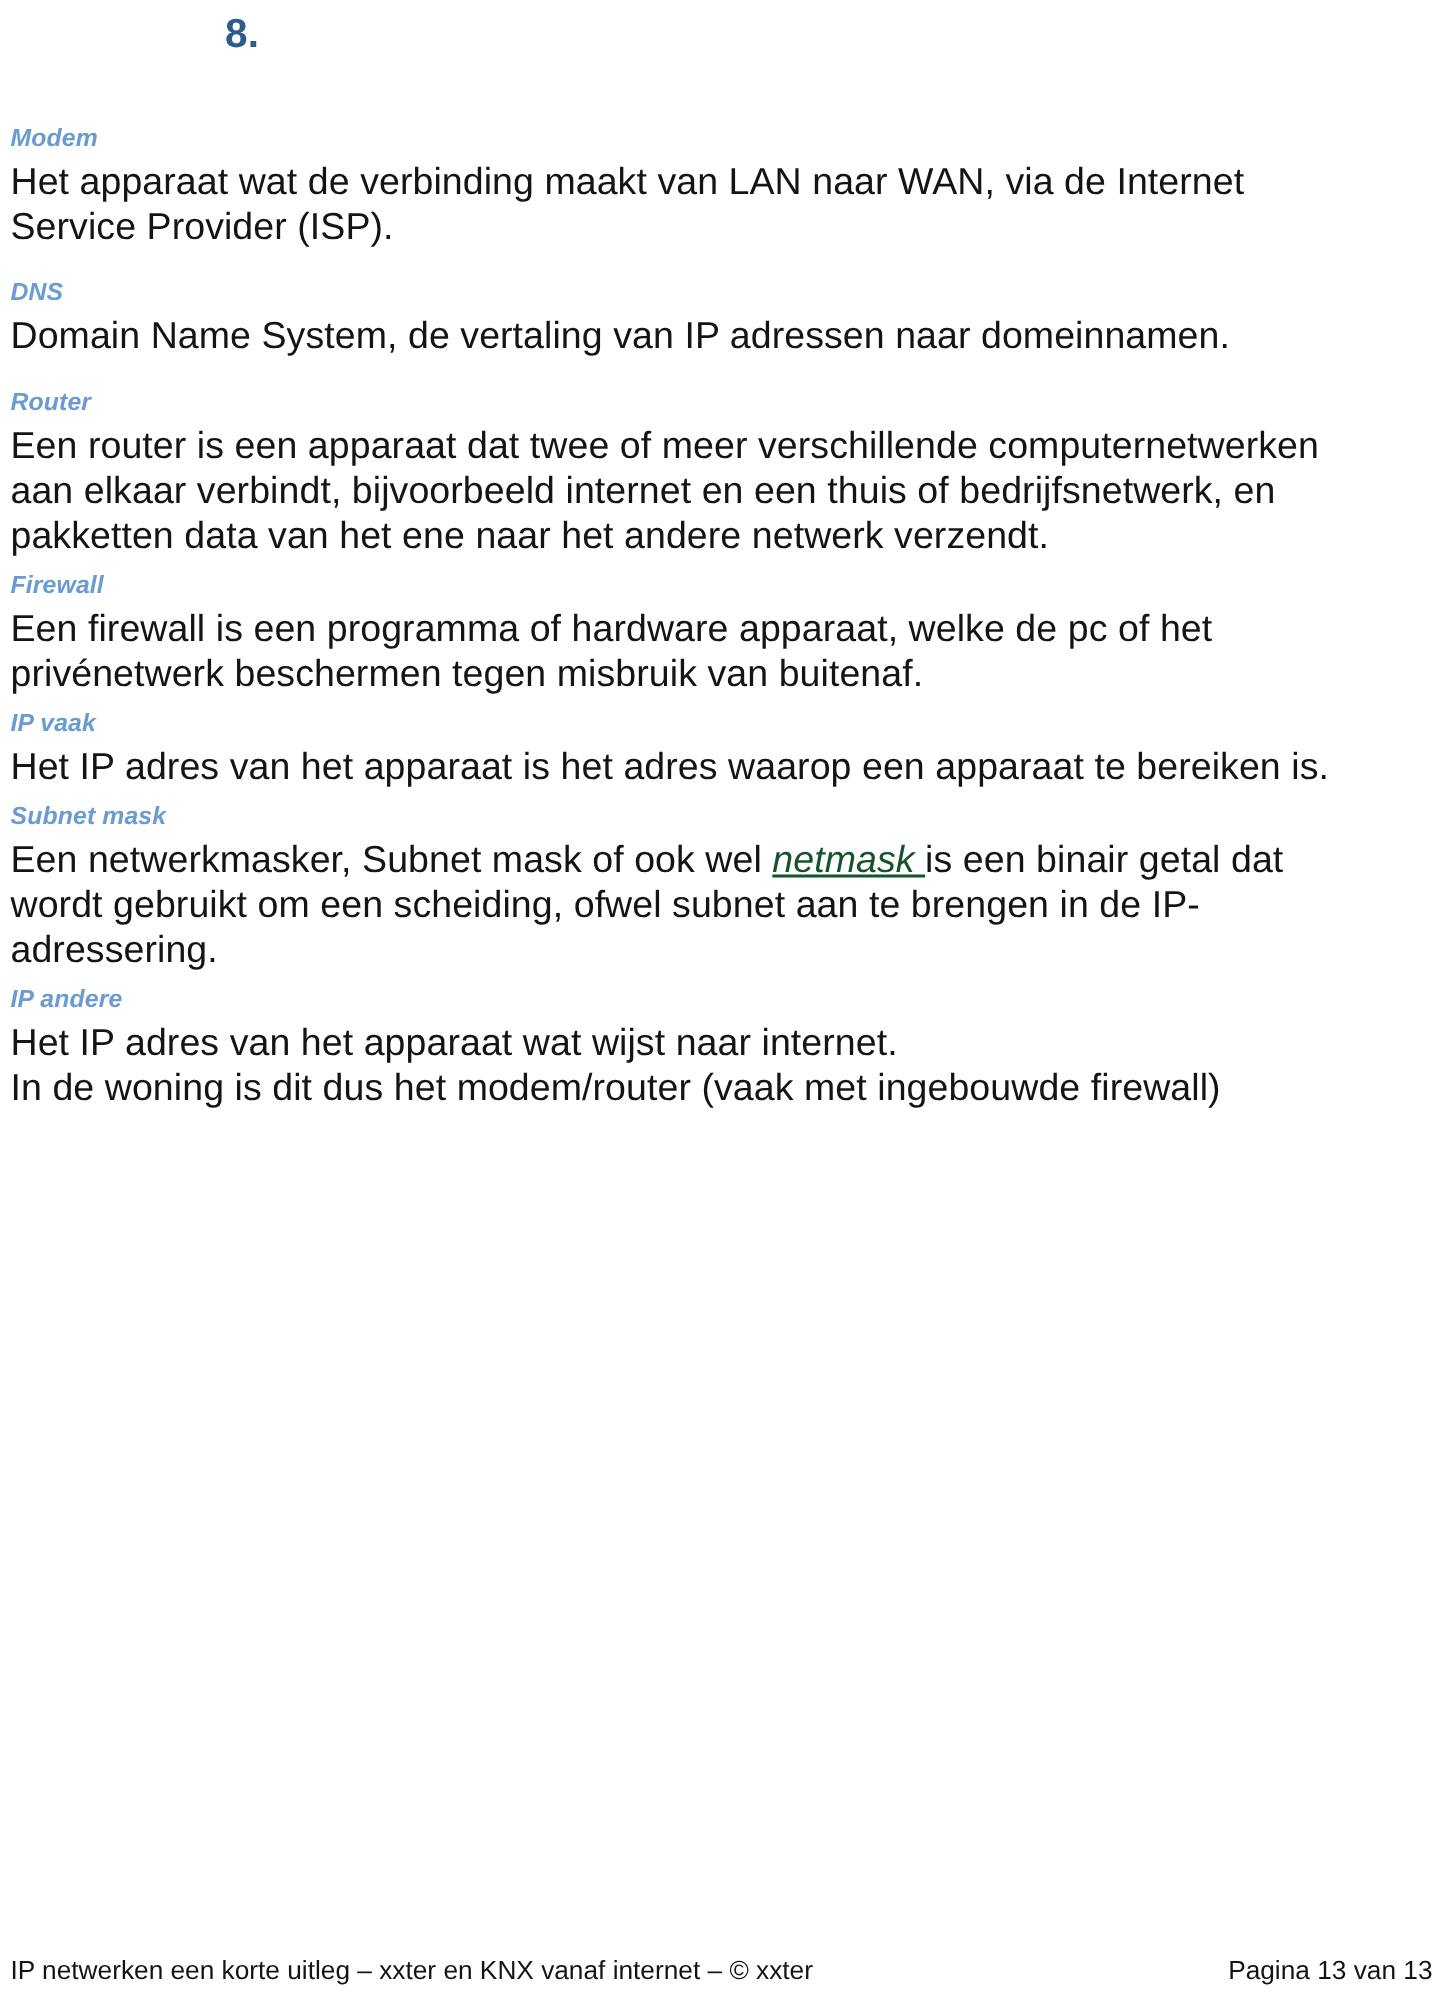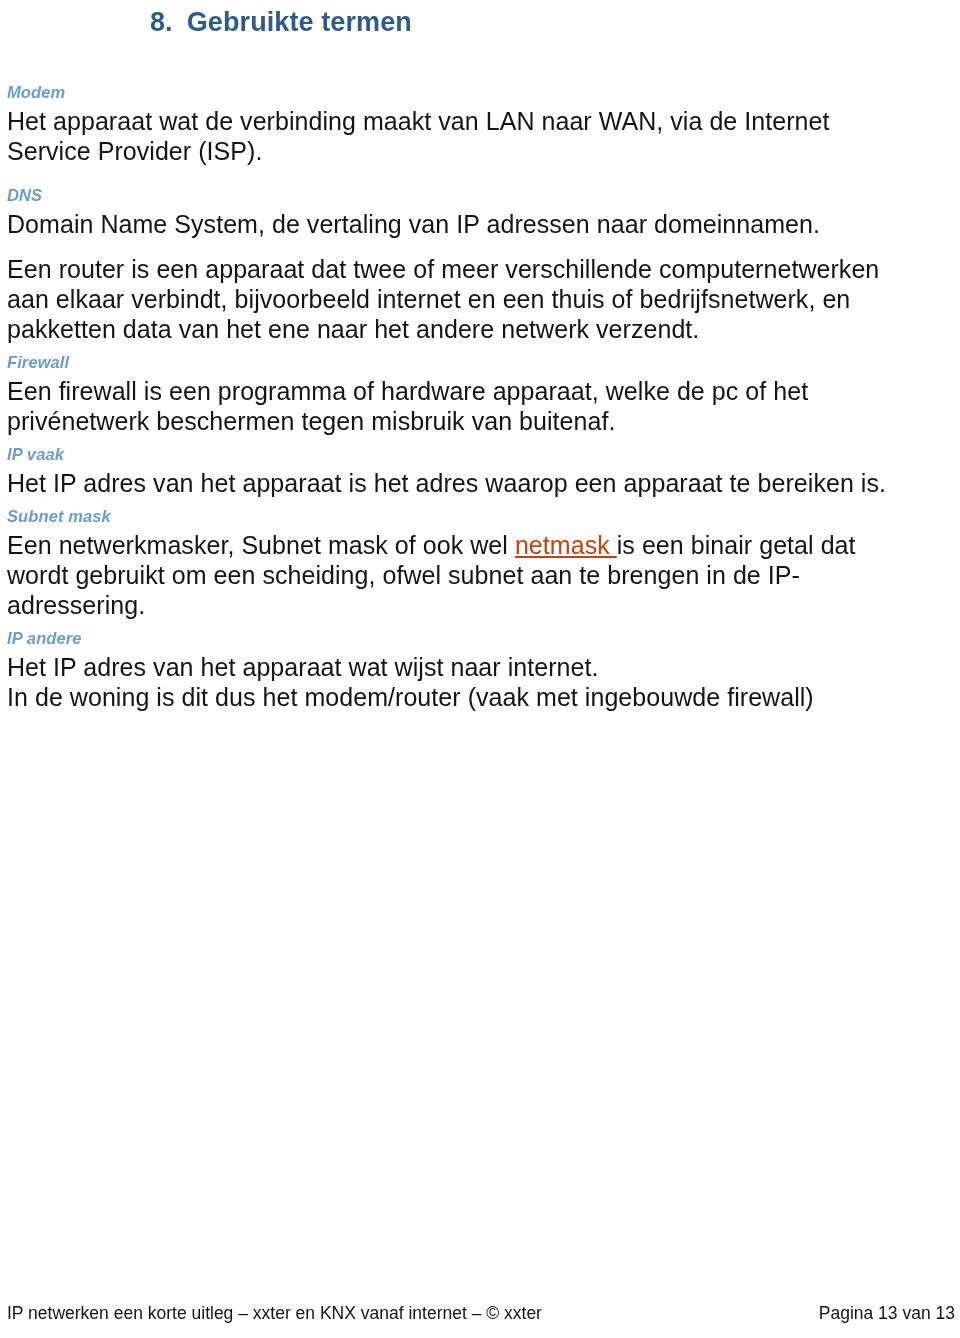--- a/index.html
+++ b/index.html
@@ -72,23 +72,24 @@
   }
 
   .gap {
     height: 15px;
   }
   .gap-sm {
     height: 4px;
   }
 
   .inline-link {
-    color: #c2410c;
+    color: #14532d;
     text-decoration: underline;
     text-underline-offset: 2px;
+    font-style: italic;
   }
 
   
   .footer {
     position: absolute;
     left: 7px;
     right: 5px;
     bottom: 10px;
     height: 30px;
     display: flex;
@@ -103,35 +104,35 @@
 </style>
 </head>
 <body>
 
 <div class="page">
 
   <div class="content">
 
     <h1 class="chapter-heading">
       <span class="num">8.</span>
-      <span>Gebruikte termen</span>
     </h1>
 
     <div class="spacer-after-title"></div>
 
     <h2 class="term-heading">Modem</h2>
     <p class="body-text">Het apparaat wat de verbinding maakt van LAN naar WAN, via de Internet Service Provider (ISP).</p>
 
     <div class="gap"></div>
 
     <h2 class="term-heading">DNS</h2>
     <p class="body-text">Domain Name System, de vertaling van IP adressen naar domeinnamen.</p>
 
     <div class="gap"></div>
 
+    <h2 class="term-heading">Router</h2>
     <p class="body-text">Een router is een apparaat dat twee of meer verschillende computernetwerken aan elkaar verbindt, bijvoorbeeld internet en een thuis of bedrijfsnetwerk, en pakketten data van het ene naar het andere netwerk verzendt.</p>
 
     <div class="gap-sm"></div>
 
     <h2 class="term-heading">Firewall</h2>
     <p class="body-text">Een firewall is een programma of hardware apparaat, welke de pc of het privénetwerk beschermen tegen misbruik van buitenaf.</p>
 
     <div class="gap-sm"></div>
 
     <h2 class="term-heading">IP vaak</h2>

